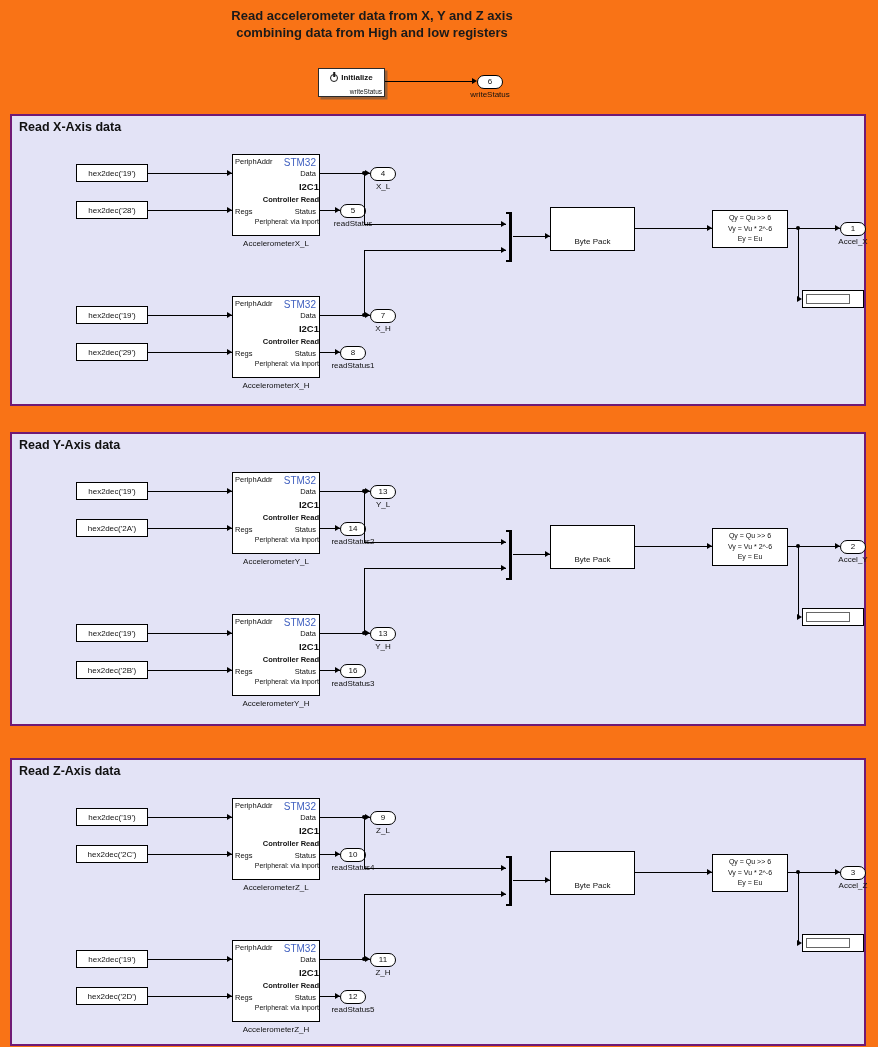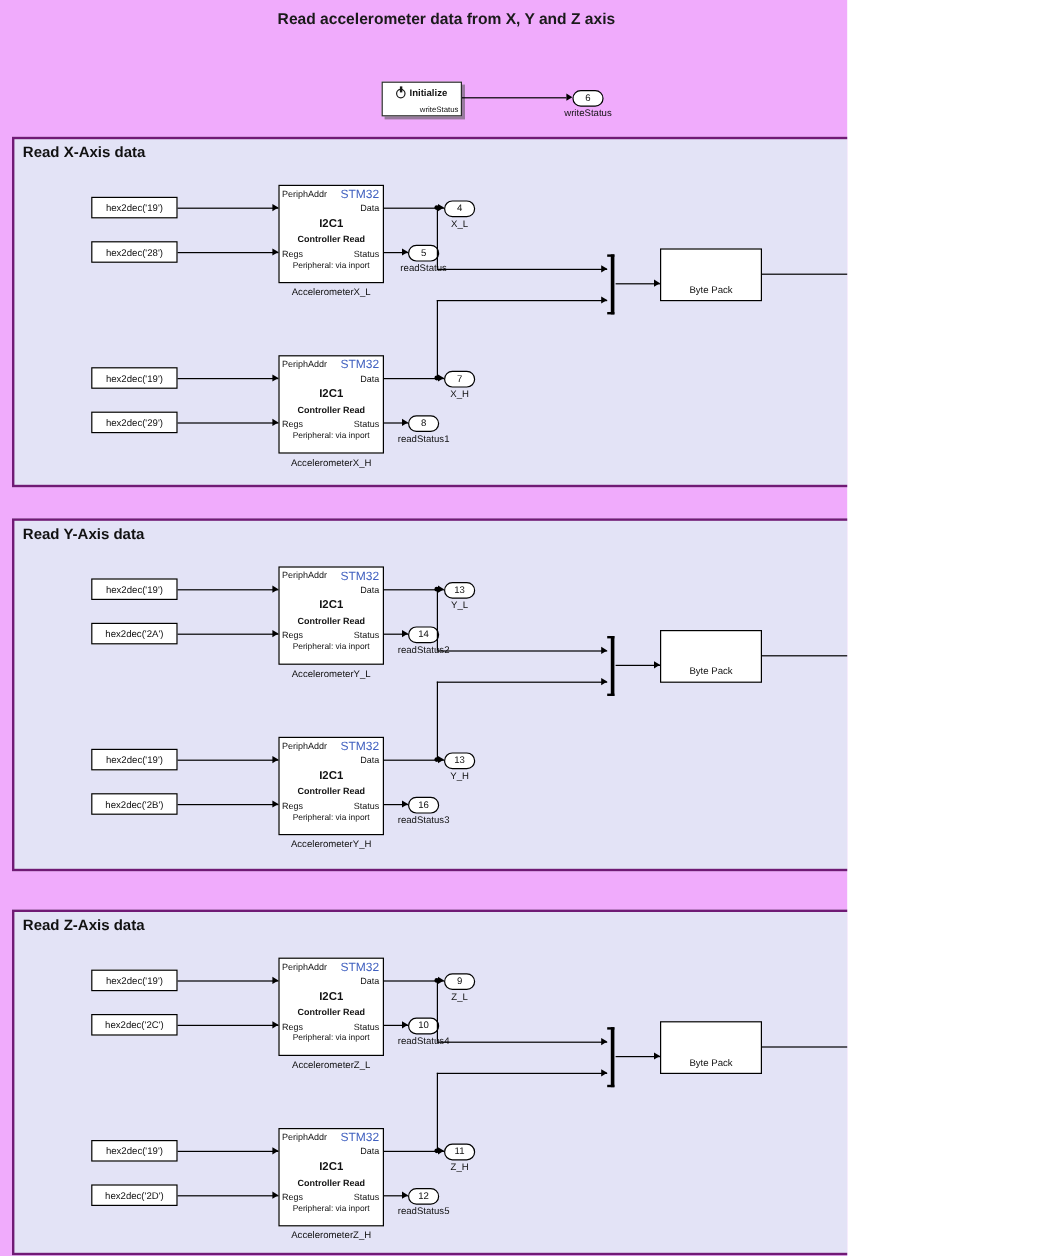--- a/index.html
+++ b/index.html
@@ -1,17 +1,17 @@
 <!DOCTYPE html>
 <html><head>
 <meta charset="utf-8">
 <style>
   *{margin:0;padding:0;box-sizing:border-box}
   body{font-family:"Liberation Sans","DejaVu Sans",sans-serif;background:#fff;color:#111}
-  #canvas{position:relative;width:706px;height:1047px;background:#f0abfc;overflow:hidden}
+  #canvas{position:relative;width:878px;height:1047px;background:#f97316;overflow:hidden}
 
   .main-title{position:absolute;left:177px;top:8px;width:390px;text-align:center;
     font-size:13px;font-weight:bold;line-height:1.3;color:#1a1a1a}
 
   
   .init{position:absolute;left:318px;top:68px;width:67px;height:29px;background:#fff;
     border:1px solid #2b2b2b;box-shadow:2.5px 2.5px 0 rgba(80,80,80,.55)}
   .init-row{display:flex;align-items:center;justify-content:center;gap:3px;margin-top:4px;
     font-size:8px;font-weight:bold}
   .pw{display:inline-block;width:8px;height:8px;border:1.4px solid #1a1a1a;border-radius:50%;position:relative}
@@ -40,21 +40,21 @@
     font-size:8px;display:flex;align-items:center;justify-content:center}
   .inp-u1{left:64px;top:48px}.inp-u2{left:64px;top:85px}
   .inp-l1{left:64px;top:190px}.inp-l2{left:64px;top:227px}
 
   .i2c{position:absolute;left:220px;width:88px;height:82px;background:#fff;border:1px solid #000;font-size:7.5px}
   .i2c-u{top:38px}.i2c-l{top:180px}
   .corner{position:absolute;top:2px;right:3px;color:#3f5fbf;font-size:10px}
   .pin{position:absolute;font-size:7.5px}
   .pin.in1{left:2px;top:2px}.pin.out1{right:3px;top:14px}
   .pin.in2{left:2px;top:52px}.pin.out2{right:3px;top:52px}
-  .ct{position:absolute;left:0;width:100%;text-align:center}
+  .ct{position:absolute;left:0;width:100%;text-align:right}
   .ct.t1{top:26px;font-size:9.5px;font-weight:bold}
   .ct.t2{top:40px;font-size:7.5px;font-weight:bold}
   .ct.t3{top:63px;font-size:7px}
   .blkname{position:absolute;width:180px;text-align:center;font-size:8px}
   .name-u{left:174px;top:123px}.name-l{left:174px;top:265px}
 
   .mux{position:absolute;left:494px;top:96px;width:6px;height:50px;
     border-top:2px solid #000;border-right:3px solid #000;border-bottom:2px solid #000}
   .bytepack{position:absolute;left:538px;top:91px;width:85px;height:44px;background:#fff;border:1px solid #000}
   .bp-label{position:absolute;left:0;bottom:4px;width:100%;text-align:center;font-size:8px}
@@ -100,20 +100,21 @@
   .ov-init{left:477px;top:75px}
   .lb-init{left:455px;top:90px}
 </style>
 </head>
 <body>
 
 <div id="canvas">
 
   <div class="main-title">
     <div>Read accelerometer data from X, Y and Z axis</div>
+    <div>combining data from High and low registers</div>
   </div>
 
   <div class="init">
     <div class="init-row">
       <span class="pw"></span>
       <span>Initialize</span>
     </div>
     <span class="init-port">writeStatus</span>
   </div>
   <div class="h wi"></div>

